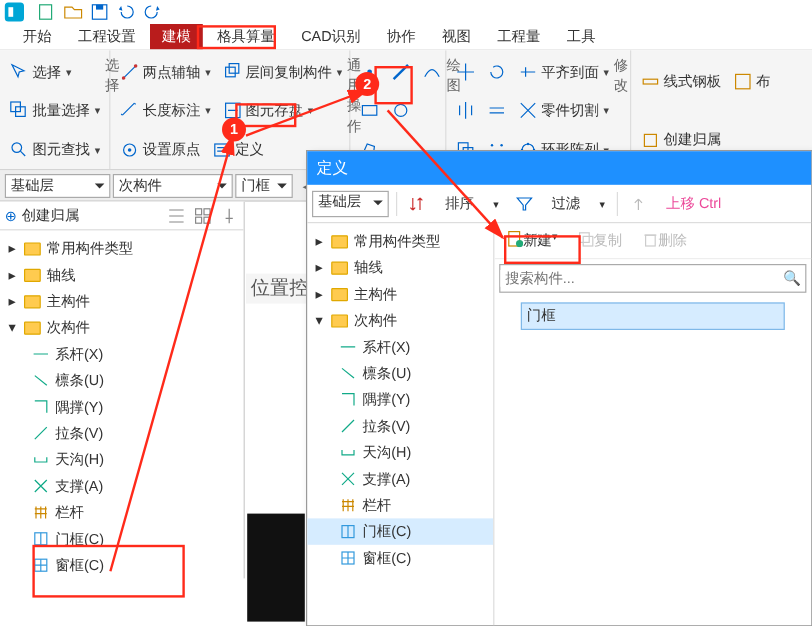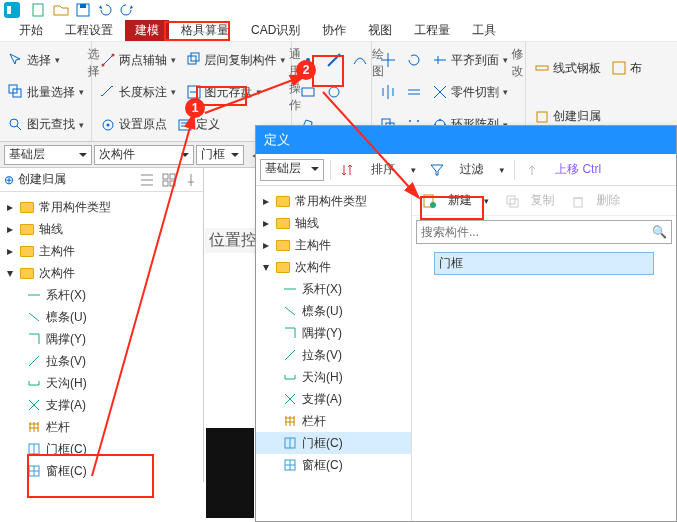--- a/index.html
+++ b/index.html
@@ -58,21 +58,21 @@
   .dialog { position:absolute; left:255px; top:125px; width:422px; height:397px; background:#fff; border:1px solid #999; box-shadow:4px 4px 8px rgba(0,0,0,0.25); display:flex; flex-direction:column; }
   .dtitle { height:28px; background:#1e90ff; color:#fff; display:flex; align-items:center; padding:0 8px; font-size:13px; }
   .dtoolbar { height:32px; display:flex; align-items:center; padding:0 4px; gap:6px; border-bottom:1px solid #ddd; }
   .dtoolbar .select { height:22px; }
   .dtoolbar .tgl { padding:2px 4px; display:flex; align-items:center; gap:16px; border-radius:2px; cursor:default; }
 
   .dbody { flex:1; display:flex; }
   .dleft { width:156px; border-right:1px solid #ddd; overflow:hidden; }
   .dright { flex:1; display:flex; flex-direction:column; }
   .dright .opbar { height:30px; display:flex; align-items:center; padding:0 6px; gap:8px; border-bottom:1px solid #eee; }
-  .dright .opbtn { display:flex; align-items:center; gap:12px; cursor:default; padding:2px 4px; }
+  .dright .opbtn { display:flex; align-items:flex-start; gap:0; cursor:default; padding:2px 4px; }
   .dright .opbtn.disabled { color:#bbb; }
   .search { height:24px; margin:4px; border:1px solid #aaa; display:flex; align-items:center; position:relative; }
   .search input { flex:1; border:0; outline:0; padding:0 4px; font-size:12px; color:#999; }
   .search .sicon { width:22px; text-align:center; color:#555; }
 
   .resitem { margin:4px 22px; padding:2px 4px; background:#d6ecff; border:1px solid #7fb8e8; }
 
   
   .redbox { position:absolute; border:2px solid #ff2a1a; pointer-events:none; }
   .redcirc { position:absolute; width:20px; height:20px; border-radius:50%; background:#ff2a1a; color:#fff; display:flex; align-items:center; justify-content:center; font-weight:bold; pointer-events:none; }
@@ -522,21 +522,21 @@
           <span style="font-size:9px">▾</span>
         </span>
       <span class="tgl">
           <svg width="14" height="14">
             <path d="M1 2h12L8 8v4H6V8z" fill="none" stroke="#06c"></path>
           </svg>
           <span>过滤</span>
           <span style="font-size:9px">▾</span>
         </span>
       <span style="width:1px;height:20px;background:#ddd"></span>
-      <span class="tgl" style="color:#8b5cf6">
+      <span class="tgl" style="color:#ec4899">
           <svg width="14" height="14">
             <path d="M7 12V3M7 3l-3 3M7 3l3 3" stroke="#bbb" fill="none"></path>
           </svg>
           <span>上移 Ctrl</span>
         </span>
     </div>
     <div class="dbody">
       <div class="dleft">
         <div class="tree">
           <div class="tnode depth1">

